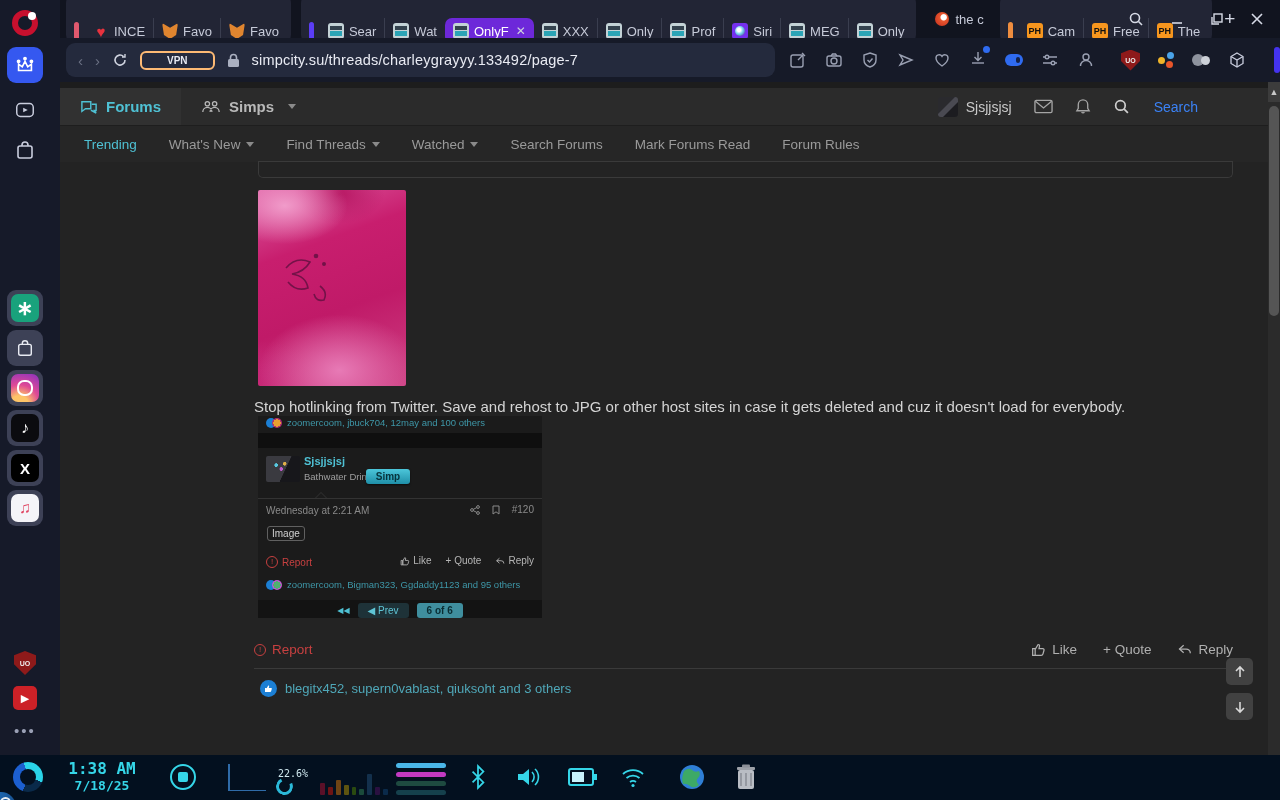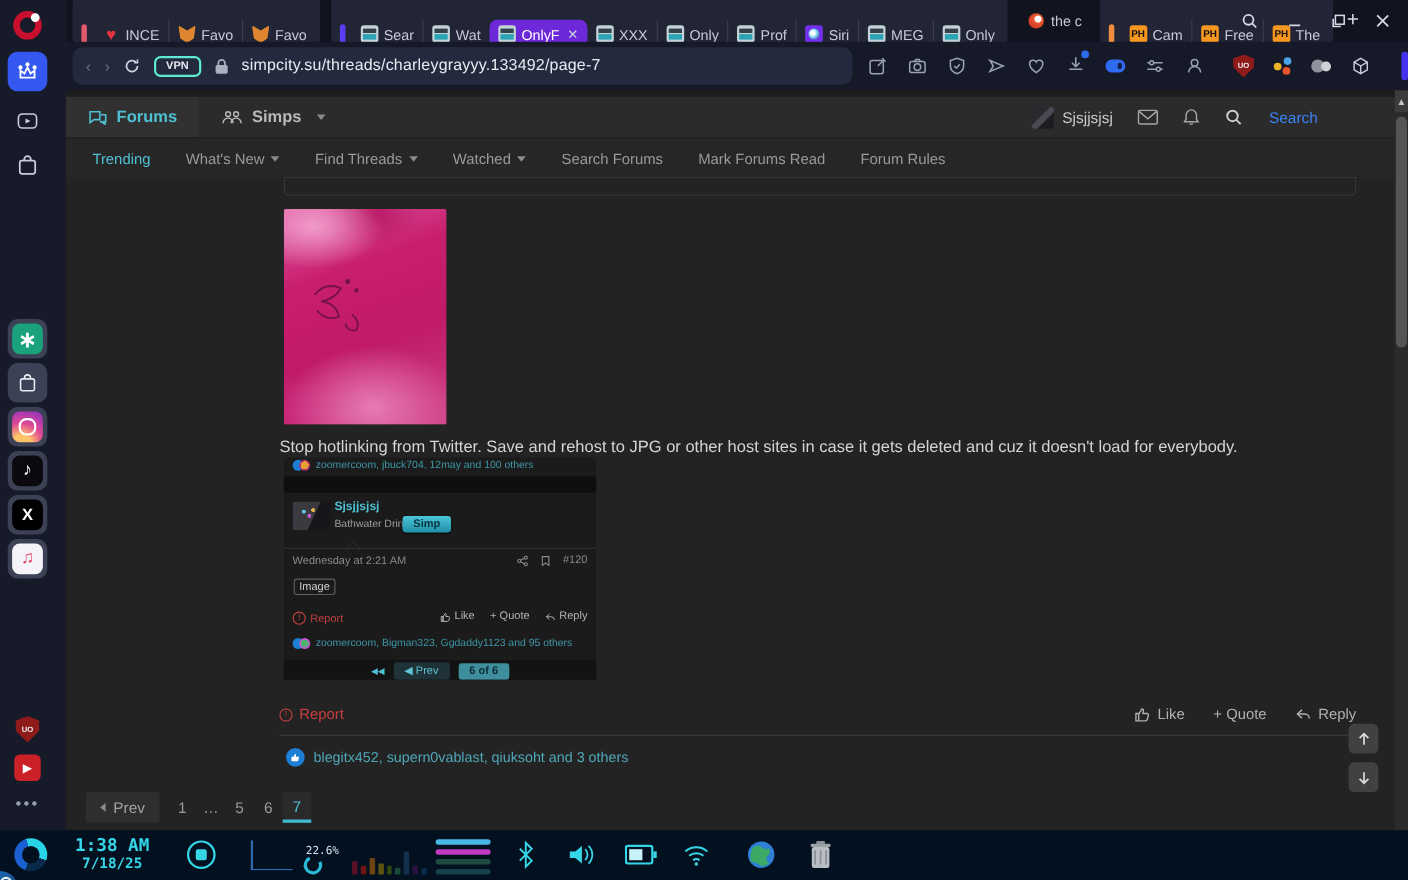--- a/index.html
+++ b/index.html
@@ -45,21 +45,21 @@
   .ic-redc::before { content:""; width:14px; height:14px; border-radius:50%; background:radial-gradient(circle at 62% 38%, #fff 0 22%, #e8572f 30%, #c22b1c 100%); }
   .ic-ph { background:#f7961e; border-radius:3px; color:#101010; font-size:9px; font-weight:bold; }
   .tclose { color:#cfd3df; font-size:12px; margin-left:2px; }
   .newtab { color:#d6dae6; font-size:19px; margin-left:2px; }
   .wincontrols { position:absolute; right:0; top:0; height:38px; display:flex; align-items:center; gap:26px; padding-right:16px; color:#d6dae6; }
 
   
   .addrrow { position:absolute; left:60px; top:38px; right:0; height:44px; background:#161a28; display:flex; align-items:center; }
   .addrfield { margin-left:6px; width:788px; height:34px; background:#242a3d; border-radius:9px; display:flex; align-items:center; padding:0 12px; gap:12px; }
   .navarrow { color:#6b7184; font-size:15px; }
-  .vpnbadge { border:2px solid #5eead4; color:#e6e9f2; font-size:10px; font-weight:bold; border-radius:6px; padding:2px 9px; }
+  .vpnbadge { border:2px solid #fdba74; color:#e6e9f2; font-size:10px; font-weight:bold; border-radius:6px; padding:2px 25px; }
   .urltext { color:#e9ebf3; font-size:14.5px; letter-spacing:.2px; }
   .addricons { display:flex; align-items:center; gap:18px; margin-left:14px; color:#9aa0b2; }
   .extarea { display:flex; align-items:center; gap:18px; margin-left:26px; }
   .dotscluster { position:relative; width:16px; height:16px; }
   .dotscluster i { position:absolute; width:7px; height:7px; border-radius:50%; }
   .blobpair { position:relative; width:18px; height:14px; }
   .blobpair i { position:absolute; border-radius:50%; }
   .bluepill { width:6px; height:26px; border-radius:3px; background:#4433ee; margin-left:10px; }
   .toggleic { width:18px; height:12px; background:#2f6bf0; border-radius:6px; position:relative; }
   .toggleic::after { content:""; position:absolute; right:3px; top:3px; bottom:3px; width:4px; background:#13224a; border-radius:2px; }
@@ -563,31 +563,20 @@
       <div class="pdivider"></div>
       <div class="preact">
         <span class="thumbcirc">
             <svg width="9" height="9" viewBox="0 0 18 18" fill="#fff">
               <path d="M2 8h3v8H2zM5 15V9l3.5-6c1.3 0 2 .8 1.7 2L9.6 8h4.6c1 0 1.7.9 1.4 1.9l-1.2 4.3c-.3 1.1-1 1.8-2.2 1.8H5z"></path>
             </svg>
           </span>
         <span>blegitx452, supern0vablast, qiuksoht and 3 others</span>
       </div>
 
-      <div class="pagin">
-        <span class="pgprev">
-            <span class="tri"></span>
-            <span>Prev</span>
-          </span>
-        <span class="pgno">1</span>
-        <span class="pgno">…</span>
-        <span class="pgno">5</span>
-        <span class="pgno">6</span>
-        <span class="pgno cur">7</span>
-      </div>
 
       <div class="fab" style="top:496px">
           <svg width="14" height="14" viewBox="0 0 14 14" fill="none" stroke="#d8d8d8" stroke-width="1.6">
             <path d="M7 12V2M3 6l4-4 4 4"></path>
           </svg>
         </div>
       <div class="fab" style="top:531px">
           <svg width="14" height="14" viewBox="0 0 14 14" fill="none" stroke="#d8d8d8" stroke-width="1.6">
             <path d="M7 2v10M3 8l4 4 4-4"></path>
           </svg>

